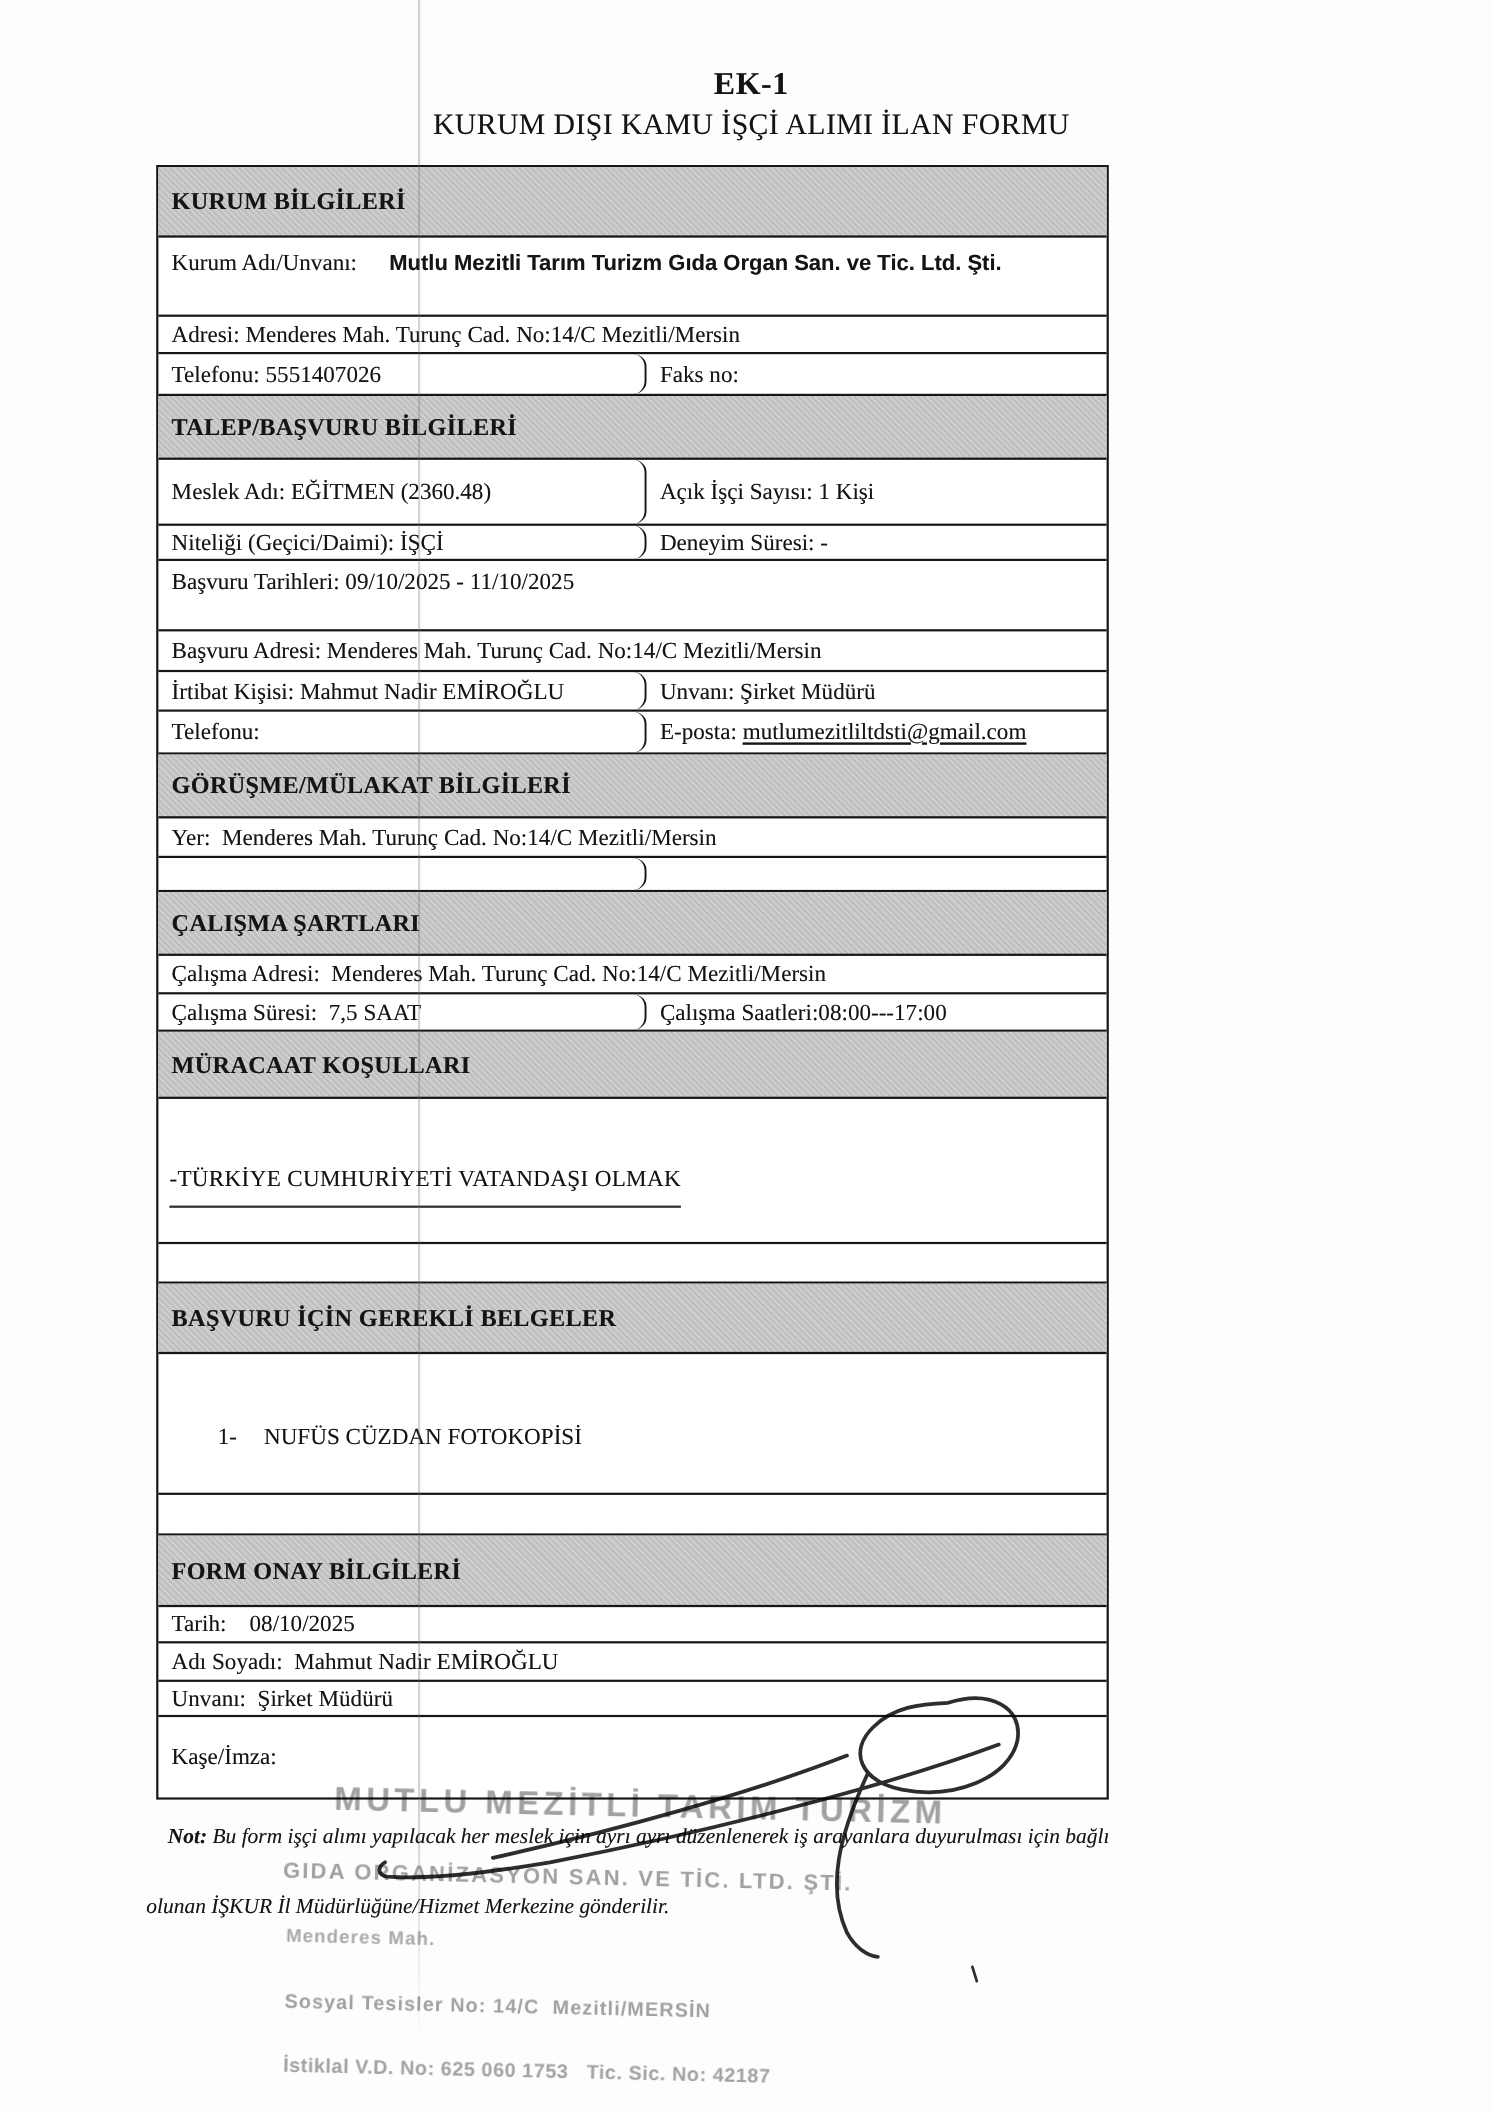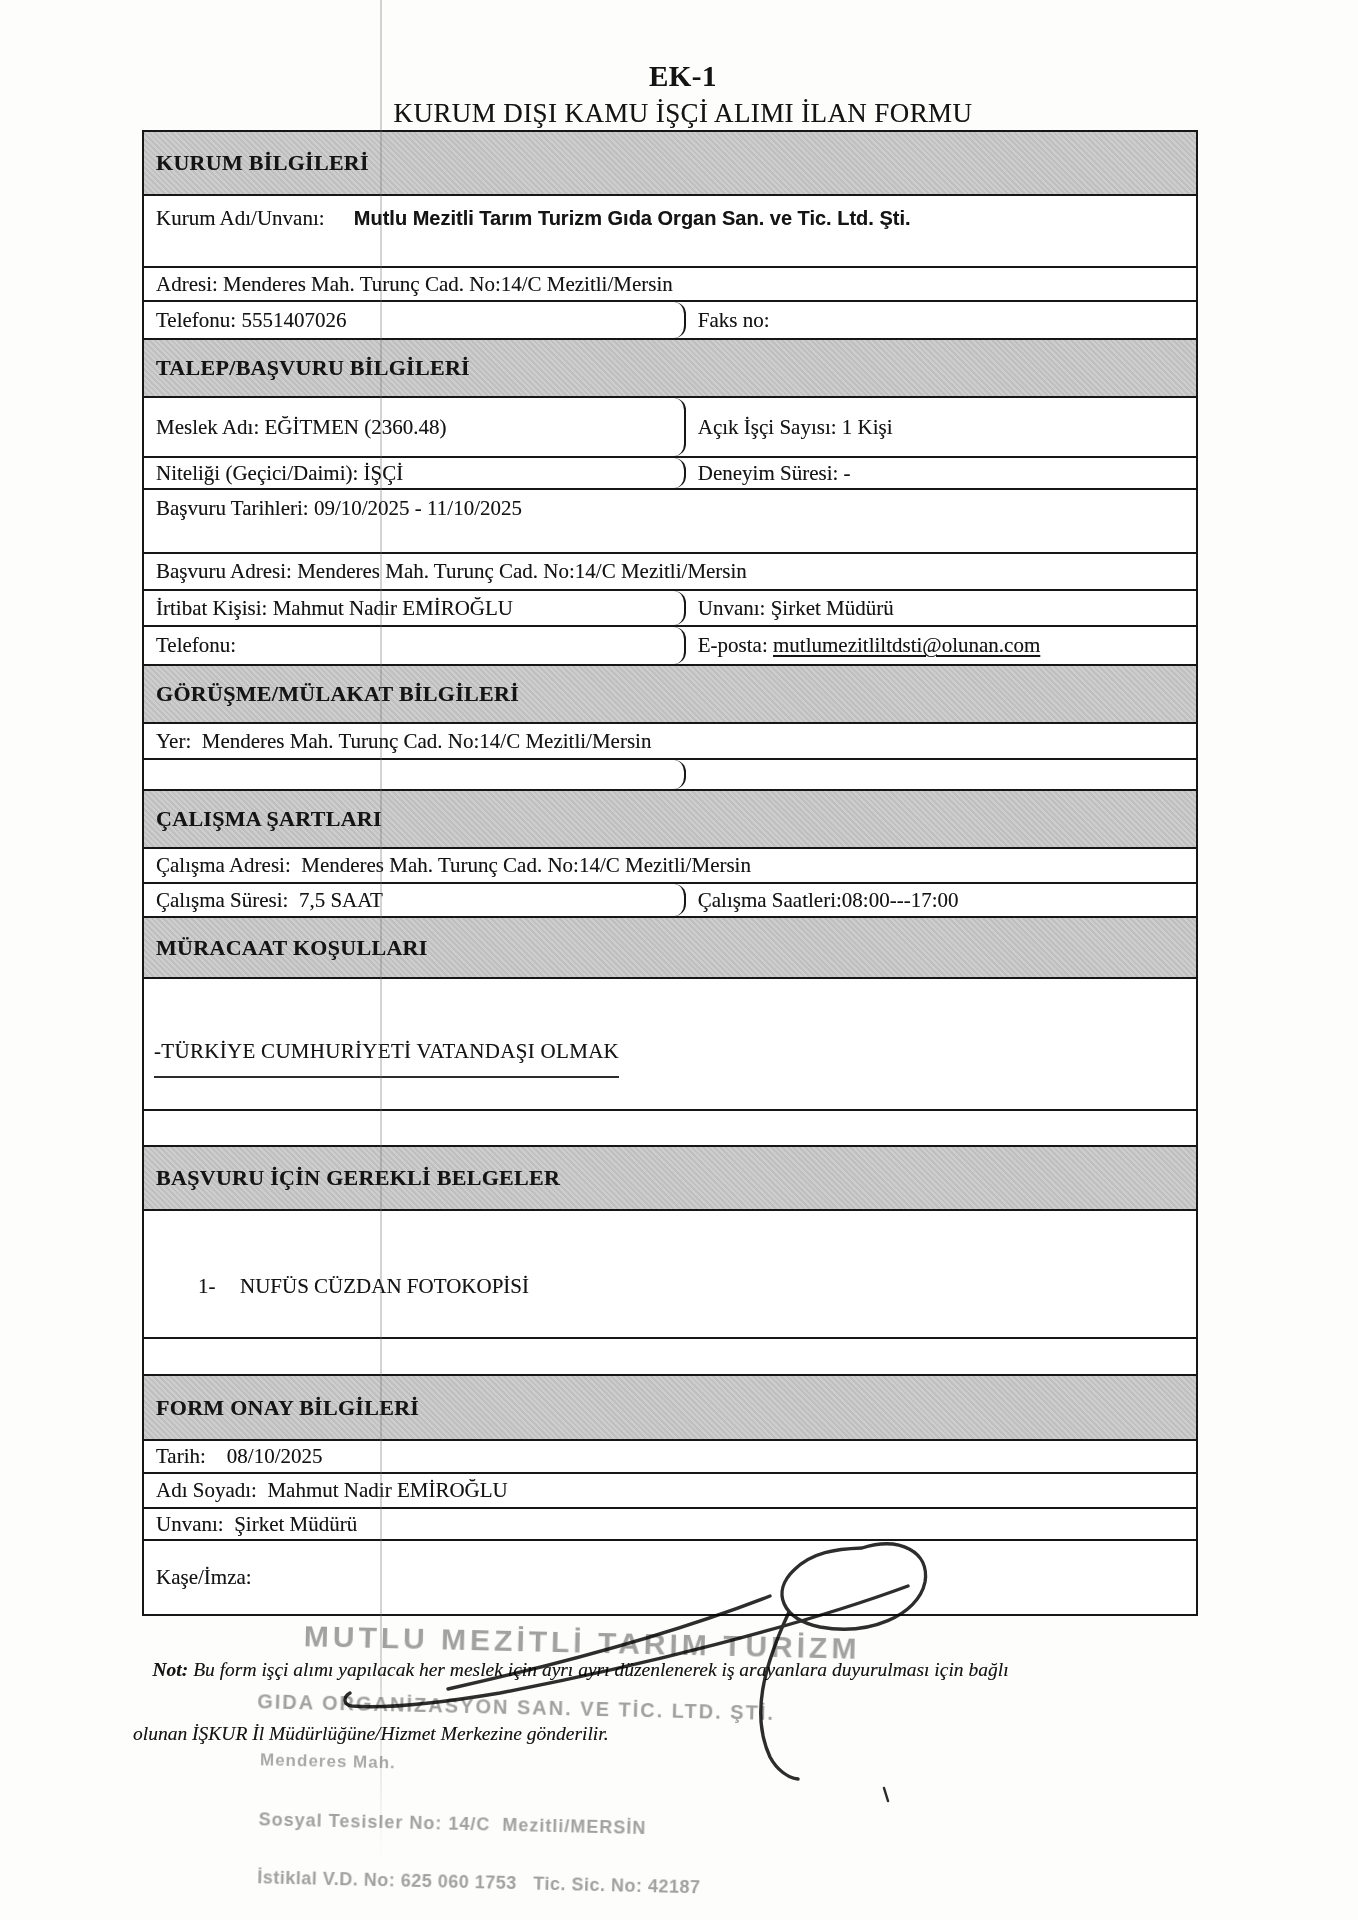--- a/index.html
+++ b/index.html
@@ -11,21 +11,21 @@
   
   .fold{position:absolute;left:380px;top:0;width:2px;height:1860px;
     background:linear-gradient(to bottom,rgba(110,110,110,.30) 0 88%,rgba(110,110,110,0));
     z-index:5;}
   
   .titles{position:absolute;left:140px;width:1086px;text-align:center;z-index:2;}
   .ek-title{position:absolute;top:60px;left:0;width:100%;font-size:29px;font-weight:700;letter-spacing:.5px;}
   .main-title{position:absolute;top:98px;left:0;width:100%;font-size:27px;font-weight:400;letter-spacing:.4px;}
   
   .form-table{
-    position:absolute;left:142px;top:130px;width:1056px;
+    position:absolute;left:142px;top:150px;width:866px;
     border:2px solid #161616;box-sizing:border-box;background:#fff;z-index:2;
   }
   .row{box-sizing:border-box;border-bottom:2px solid #161616;display:flex;align-items:center;
     font-size:21px;white-space:pre-wrap;overflow:hidden;}
   .row:last-child{border-bottom:none;}
   .row .pad{padding-left:12px;}
   .sec{background:#c8c8c8;
     background-image:repeating-linear-gradient(45deg,rgba(255,255,255,.10) 0 2px,rgba(0,0,0,.045) 2px 4px);
     font-weight:700;font-size:22px;letter-spacing:.3px;}
   .sec .pad{padding-left:12px;}
@@ -106,21 +106,21 @@
     </div>
     <div class="row" style="height:37px">
       <span class="pad">Başvuru Adresi: Menderes Mah. Turunç Cad. No:14/C Mezitli/Mersin</span>
     </div>
     <div class="row two" style="height:36px">
       <div class="cell left">İrtibat Kişisi: Mahmut Nadir EMİROĞLU</div>
       <div class="cell right">Unvanı: Şirket Müdürü</div>
     </div>
     <div class="row two" style="height:39px">
       <div class="cell left">Telefonu:</div>
-      <div class="cell right"><span>E-posta: </span><span class="email">mutlumezitliltdsti@olunan.com</span></div>
+      <div class="cell right"><span>E-posta: </span><span class="email">mutlumezitliltdsti@gmail.com</span></div>
     </div>
 
     <div class="row sec" style="height:58px">
       <span class="pad">GÖRÜŞME/MÜLAKAT BİLGİLERİ</span>
     </div>
     <div class="row" style="height:36px">
       <span class="pad">Yer:  Menderes Mah. Turunç Cad. No:14/C Mezitli/Mersin</span>
     </div>
     <div class="row two" style="height:31px">
       <div class="cell left"></div>

